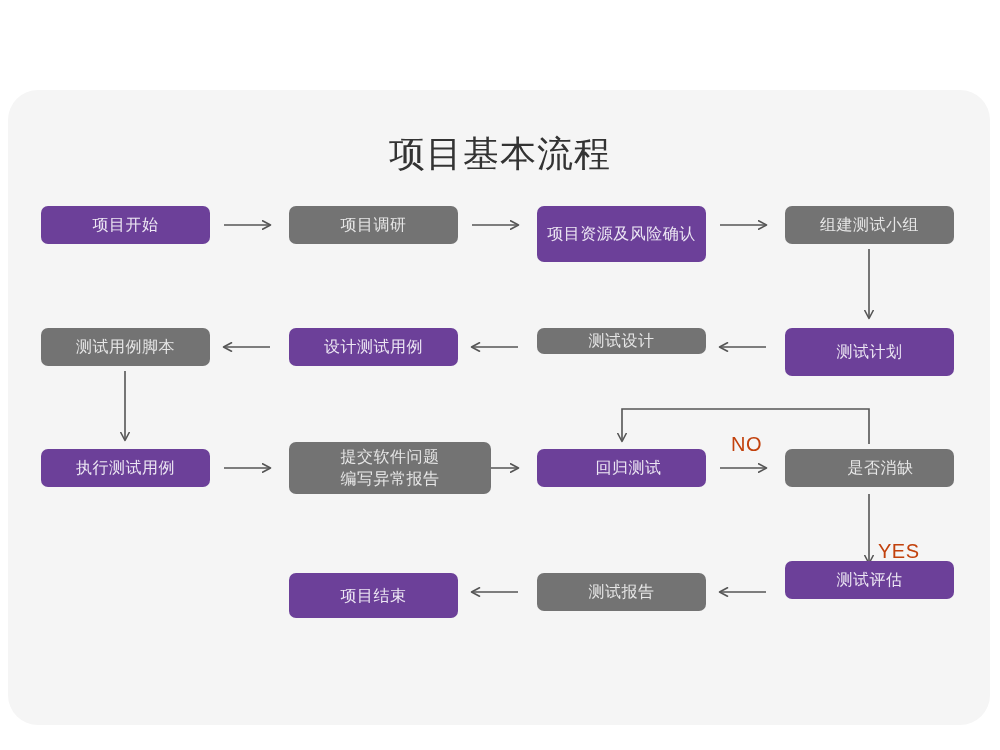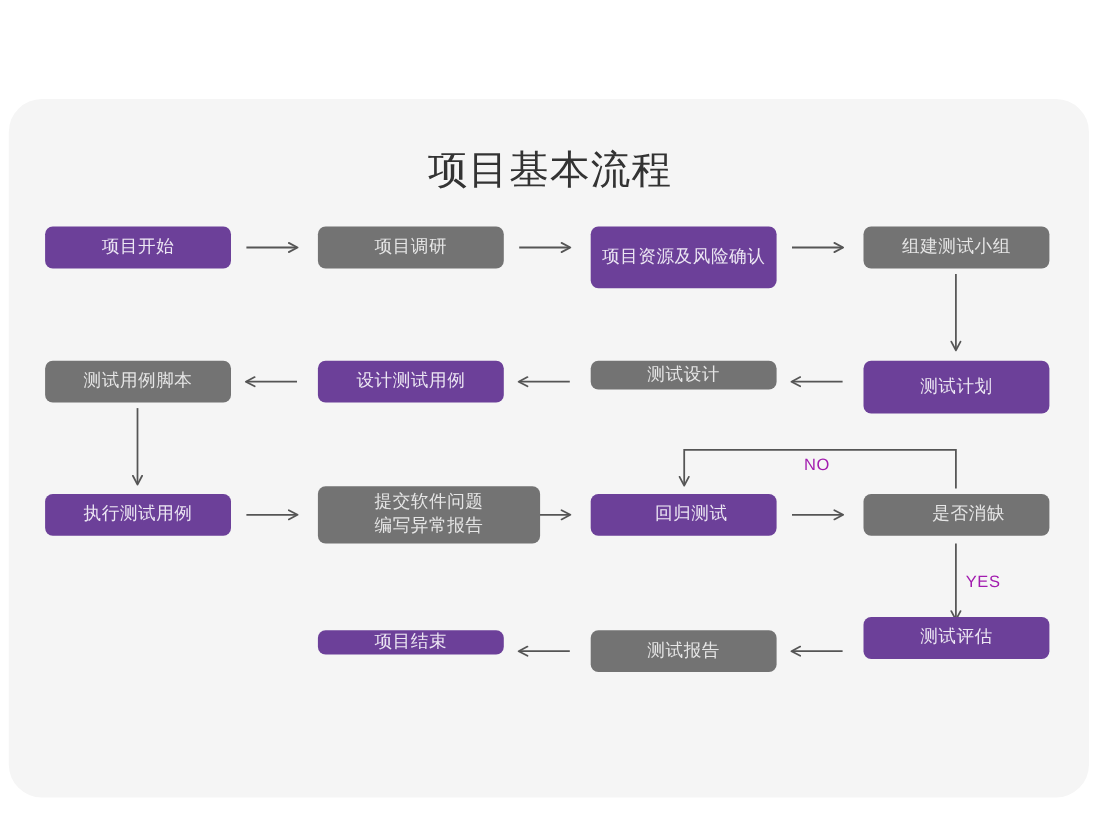--- a/index.html
+++ b/index.html
@@ -64,23 +64,24 @@
 
   svg#wires {
     position: absolute;
     left: 0; top: 0;
     width: 1000px;
     height: 750px;
     pointer-events: none;
   }
   .edge-label {
     position: absolute;
-    font-size: 15px;
-    color: #a21caf;
+    font-size: 20px;
+    color: #c2410c;
     letter-spacing: 0.5px;
+    margin-top: 19px;
   }
 </style>
 </head>
 <body>
 
 <div id="canvas">
 
   <div id="card"></div>
 
   <div id="chart-title">项目基本流程</div>
@@ -179,21 +180,21 @@
     <span class="node-label">提交软件问题
 编写异常报告</span>
   </div>
   <div class="node purple" style="left:537px; top:449px; width:169px; height:38px;padding-left:20px;">
     <span class="node-label">回归测试</span>
   </div>
   <div class="node gray" style="left:785px; top:449px; width:169px; height:38px;padding-left:28px;">
     <span class="node-label">是否消缺</span>
   </div>
 
-  <div class="node purple" style="left:289px; top:573px; width:169px; height:22px;">
+  <div class="node purple" style="left:289px; top:573px; width:169px; height:45px;">
     <span class="node-label">项目结束</span>
   </div>
   <div class="node gray" style="left:537px; top:573px; width:169px; height:38px;">
     <span class="node-label">测试报告</span>
   </div>
   <div class="node purple" style="left:785px; top:561px; width:169px; height:38px;">
     <span class="node-label">测试评估</span>
   </div>
 
   <div class="edge-label" style="left:731px; top:414px;">NO</div>

